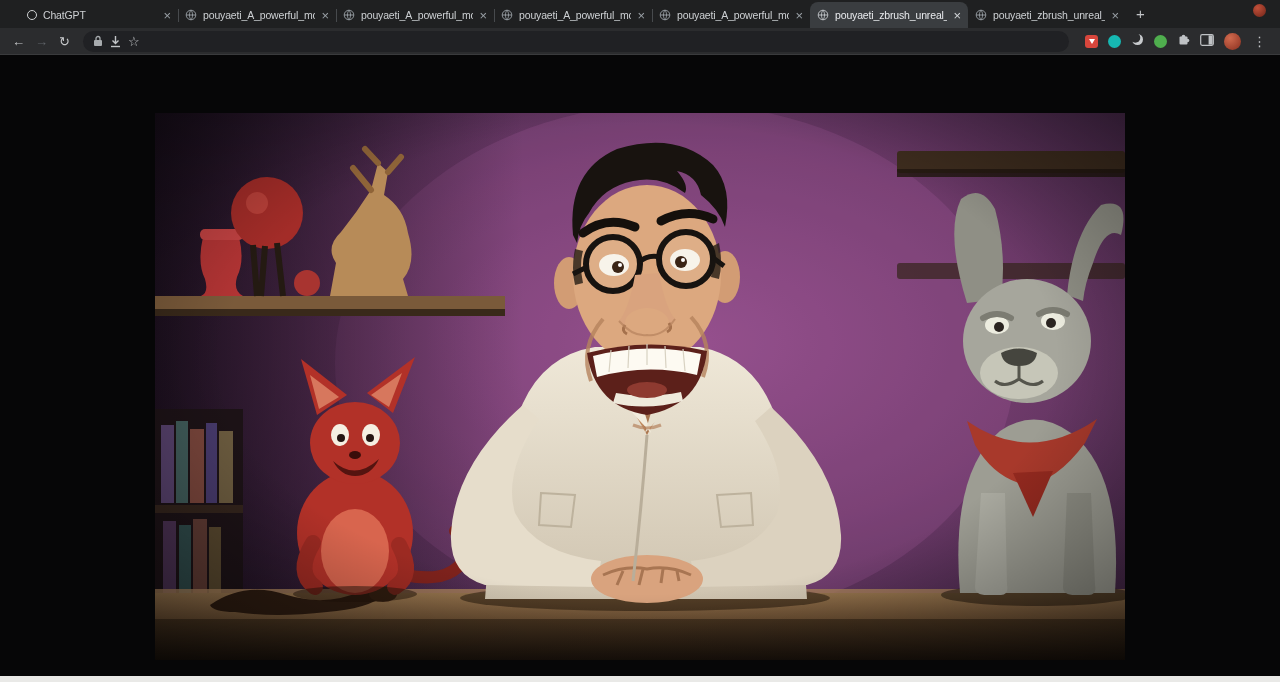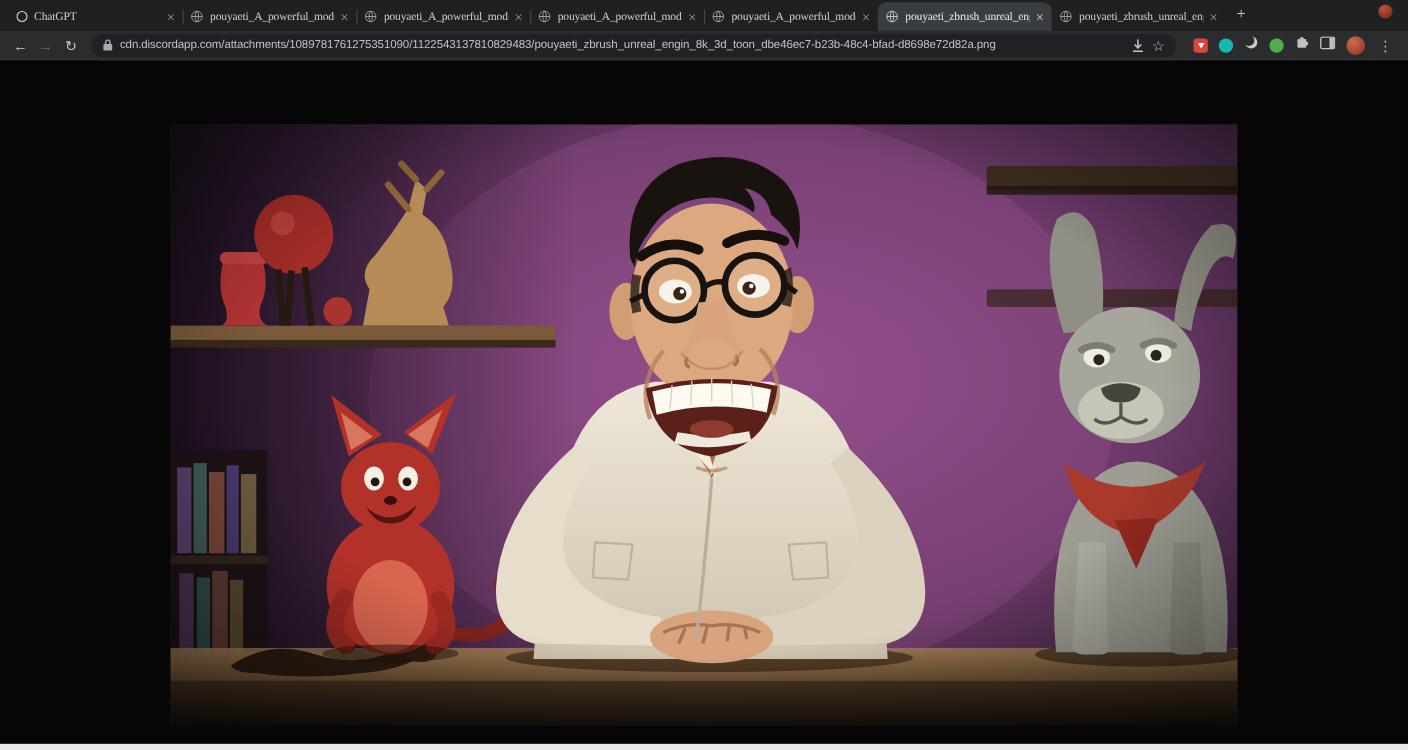--- a/index.html
+++ b/index.html
@@ -1,20 +1,20 @@
 <!DOCTYPE html>
 <html><head>
 <meta charset="utf-8">
 <style>
   * { box-sizing: border-box; margin: 0; padding: 0; }
   html, body { width: 1280px; height: 682px; overflow: hidden; background: #000; font-family: "Liberation Sans", sans-serif; }
   .browser { width: 1280px; height: 682px; display: flex; flex-direction: column; position: relative; background: #060607; }
 
   
-  .tabstrip { height: 28px; background: #1f2021; display: flex; align-items: flex-end; padding-left: 8px; position: relative; flex: none; font-family: Liberation Serif, serif; }
+  .tabstrip { height: 28px; background: #1f2021; display: flex; align-items: flex-end; padding-left: 20px; position: relative; flex: none; }
   .tab { width: 158px; height: 26px; display: flex; align-items: center; gap: 6px; padding: 0 7px; border-radius: 8px 8px 0 0; color: #cdd0d3; font-size: 10.5px; position: relative; flex: none; cursor: default; }
   .tab + .tab::before { content: ""; position: absolute; left: 0; top: 7px; height: 13px; width: 1px; background: #474a4d; }
   .tab.active { background: #3a3d40; color: #e8eaed; }
   .tab.active::before { display: none; }
   .tab.active + .tab::before { display: none; }
   .tab-label { flex: 1; white-space: nowrap; overflow: hidden; letter-spacing: -0.15px; }
   .tab-close { color: #9aa0a6; font-size: 13px; line-height: 1; flex: none; }
   .tab.active .tab-close { color: #d3d6d9; }
   .favicon { width: 12px; height: 12px; flex: none; display: inline-flex; align-items: center; justify-content: center; }
   .favicon.chatgpt { border: 1.5px solid #cfd2d4; border-radius: 50%; width: 10px; height: 10px; }
@@ -130,21 +130,20 @@
     <span class="navbtn disabled">→</span>
     <span class="navbtn">↻</span>
 
     <div class="omnibox">
       <span class="obicon">
           <svg width="10" height="12" viewBox="0 0 10 12">
             <rect x="1" y="5" width="8" height="6" rx="1" fill="#a7abae"></rect>
             <path d="M3 5 V3.5 a2 2 0 0 1 4 0 V5" fill="none" stroke="#a7abae" stroke-width="1.3"></path>
           </svg>
         </span>
-      <span class="url">cdn.discordapp.com/attachments/1089781761275351090/1122543137810829483/pouyaeti_zbrush_unreal_engin_8k_3d_toon_dbe46ec7-b23b-48c4-bfad-d8698e72d82a.png</span>
       <span class="obicon">
           <svg width="13" height="13" viewBox="0 0 13 13">
             <path d="M6.5 1 V8 M3.5 5.5 L6.5 8.5 L9.5 5.5" stroke="#c2c5c8" fill="none" stroke-width="1.4"></path>
             <path d="M2 11.5 H11" stroke="#c2c5c8" stroke-width="1.4"></path>
           </svg>
         </span>
       <span class="star">☆</span>
     </div>
 
     <div class="ext-icons">

